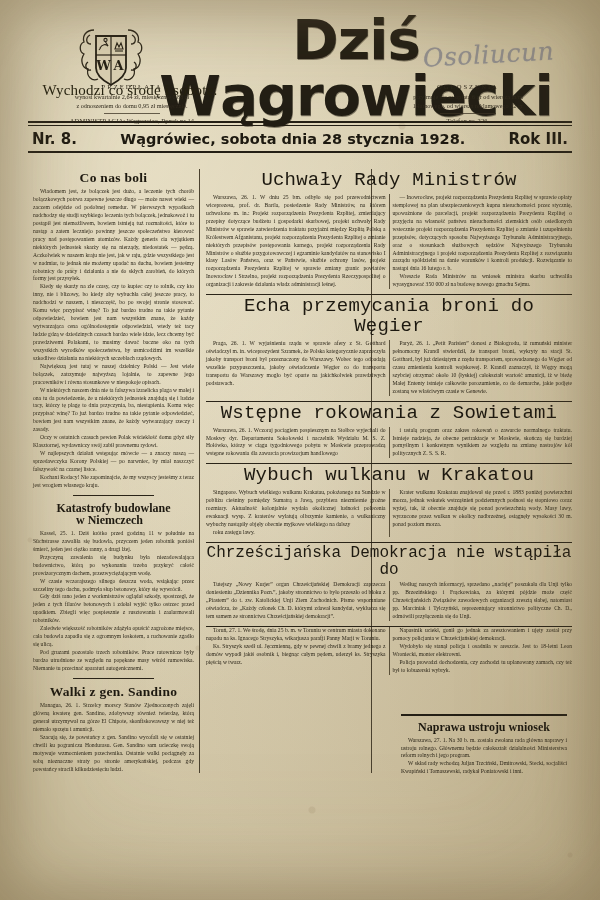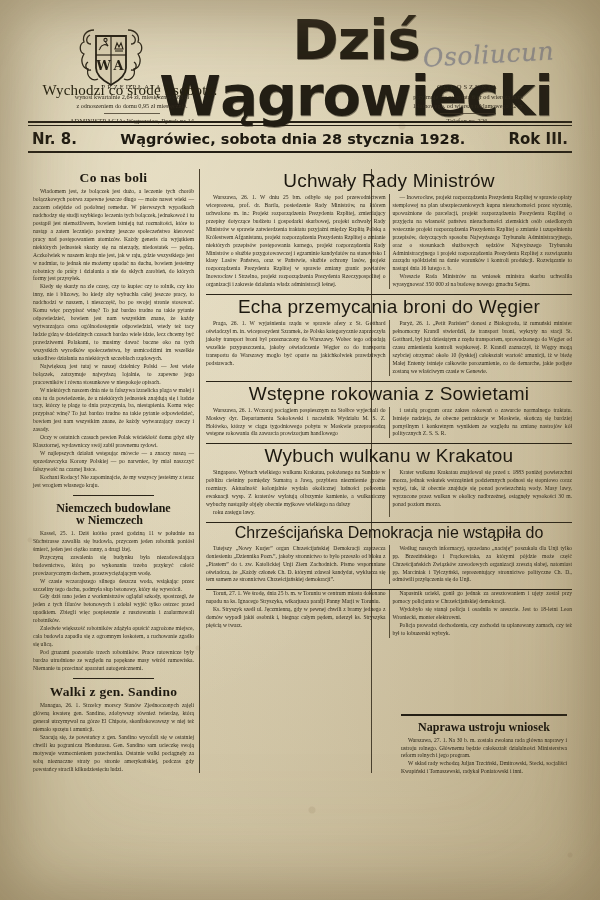--- a/index.html
+++ b/index.html
@@ -81,21 +81,21 @@
   
   .content{position:relative;margin-top:16px;}
   .cols{display:flex;gap:0;}
   .col{width:172px;box-sizing:border-box;padding:0 5px;}
   .col.c1{border-right:1px solid #4a412e;}
   .col.c2{border-right:1px solid #4a412e;}
 
   .span23{position:absolute;left:178px;width:366px;box-sizing:border-box;}
 
   h2.head{
-    font-family:Liberation Sans, sans-serif;
+    font-family:Liberation Mono, monospace;
     font-weight:400;text-align:center;color:#1d1910;
     margin:0;padding:2px 0 3px 0;line-height:1.05;
   }
   h2.h-big{font-size:19px;letter-spacing:.2px;}
   h2.h-mid{font-size:16px;}
   h2.h-sm{font-size:13.5px;font-weight:700;font-family:"Liberation Serif",serif;letter-spacing:.3px;}
   h2.h-sm2{font-size:12px;font-weight:700;font-family:"Liberation Serif",serif;}
 
   p.tx{
     margin:0;
@@ -195,21 +195,21 @@
           <p class="tx">Kiedy się skarży na złe czasy, czy to kupiec czy to rolnik, czy kto inny, nie i blizowy, bo kiedy aby wybuchła całej jeszcze pracy, to nadchodzi w naszem, i nieszczęść, bo po swojej stronie stosować. Komu więc przypisać winę? To już bardzo trudno na takie pytanie odpowiedzieć, bowiem jest nam wszystkim znane, że każdy wytwarzająca cena ogólnodostępnie odpowiedzial, wtedy też tacy ludzie gdzą w dziedzinych czasach bardzo wiele idzie, lecz chcemy być prawdziwemi Polakami, to musimy dawać baczne oko na tych wszystkich wyrodków społeczeństwa, by usmicodźimi im wszelkie szkodliwe działania na niektórych szczeblach rządowych.</p>
           <p class="tx">Największą jest tutaj w naszej dzielnicy Polski — Jest wiele bolączek, zatrzymuje najwyższą lojalnie, to zapewne jego pracowników i równa stosunkowe w niespokoje opisach.</p>
           <p class="tx">W niektórych naszem dnia nie ta falszywa izraelicka plaga w małej i ona tu da powiedzenie, że u niektórych jednostek znajdują się i ludzie tacy, którzy tę plagę to dnia przyczynia, ba, niestąpienia. Komu więc przypisać winę? To już bardzo trudno na takie pytanie odpowiedzieć, bowiem jest nam wszystkim znane, że każdy wytwarzający rzeczy i zasady.</p>
           <p class="tx">Oczy w ostatnich czasach pewien Polak wściekłość domu gdyż siły Klasztornej, wydawniczy swój zabił prawnemu rydowi.</p>
           <p class="tx">W najlepszych działań wstępując mówcie — a znaczy naszą — sprzedawczyka Korony Polskiej — po narwniec, by miał naszczyć fałszywość na czarnej listce.</p>
           <p class="tx">Kochani Rodacy! Nie zapominajcie, że my wszyscy jesteśmy z teraz jest wrogiem własnego kraju.</p>
 
           <div class="sep-short"></div>
 
           <h2 class="head h-sm2">
-            <span style="display:block;text-align:center;">Niemczech budowlane</span>
+            <span style="display:block;text-align:center;">Katastrofy budowlane</span>
             <span style="display:block;text-align:center;padding-right:8px;">w Niemczech</span>
           </h2>
           <p class="tx">Kassel, 25. 1. Dziś krótko przed godziną 11 w południe na Süchstrasse zawaliła się budowla, przyczem jeden robotnik poniósł śmierć, jeden jest ciężko ranny, a drugi lżej.</p>
           <p class="tx">Przyczyną zawalenia się budynku była niezadowalająca budownictwo, którą po wykonaniu trzeba przykryć całość prowizorycznym dachem, przezwyciężającym wodę.</p>
           <p class="tx">W czasie wczorajszego silnego deszczu woda, wsiąkając przez szczeliny tego dachu, podmyła słup betonowy, który się wywrócił.</p>
           <p class="tx">Gdy dziś rano jeden z workmistrzów oglądał szkody, spostrzegł, że jeden z tych filarów betonowych i zdołał wyjść tylko ostrzec przed upadkiem. Zbiegli więc pospiesznie z rusztowania i zaalarmowali robotników.</p>
           <p class="tx">Zaledwie większość robotników zdążyła opuścić zagrożone miejsce, cała budowla zapadła się z ogromnym łoskotem, a ruchowanie zgadło się ulicą.</p>
           <p class="tx">Pod gruzami pozostało trzech robotników. Prace ratownicze były bardzo utrudnione ze względu na popękane masy wśród rumowiska. Niemanie tu przecinać aparaturi autogenicznemi.</p>
 
           <div class="sep-short"></div>

